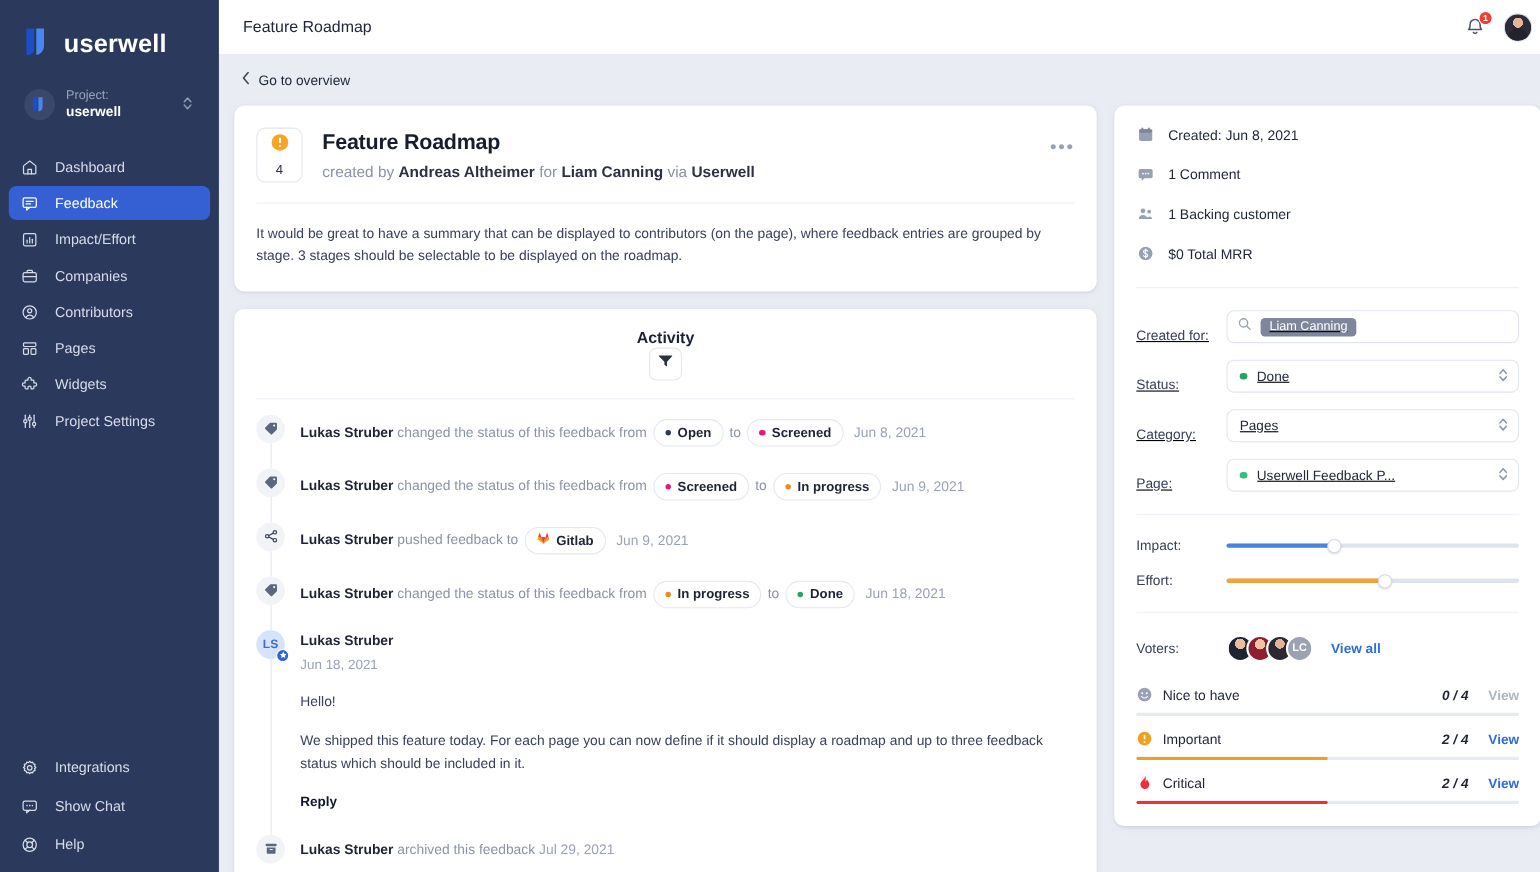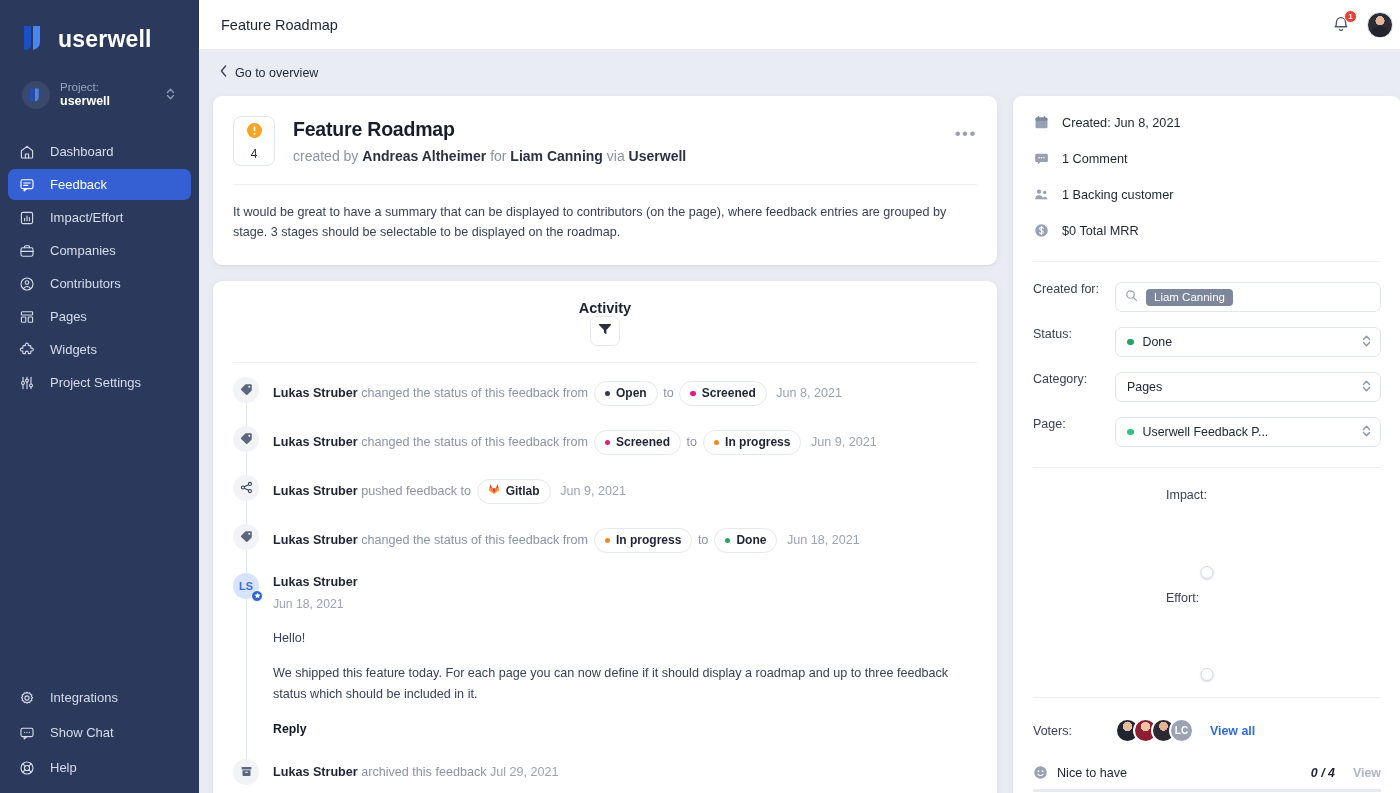--- a/index.html
+++ b/index.html
@@ -146,40 +146,40 @@
   .cm-date { font-size: 12.2px; color: #9aa2b4; margin-top: 3px; }
   .cm-p { font-size: 12.6px; color: #39415a; margin-top: 15px; line-height: 1.62; }
   .cm-reply { font-size: 12.3px; font-weight: 700; color: #0f172a; margin-top: 16px; cursor: pointer; }
 
   
   .rp { padding: 18px 20px 20px 20px; }
   .meta-row { display: flex; align-items: center; gap: 12px; margin-bottom: 19px; font-size: 12.7px; color: #1e2433; }
   .meta-row .mi { width: 17px; height: 17px; flex: 0 0 17px; display: flex; align-items: center; justify-content: center; }
   .rp-divider { height: 1px; background: #eceff4; margin: 4px 0 20px 0; }
 
-  .frow { display: flex; align-items: flex-start; margin-bottom: 15px; }
+  .frow { display: flex; align-items: flex-end; margin-bottom: 15px; text-decoration: underline; }
   .flabel { width: 82px; flex: 0 0 82px; font-size: 12.5px; color: #39415a; }
   .fctrl { flex: 1; }
   .sel {
     height: 30px; border: 1px solid #e0e5ee; border-radius: 7px; background: #fff;
     display: flex; align-items: center; padding: 0 9px 0 11px; gap: 9px; cursor: pointer;
   }
   .sel .sdot { width: 6.5px; height: 6.5px; border-radius: 50%; flex: 0 0 6.5px; }
   .sel .stext { flex: 1; font-size: 12.4px; color: #20283a; white-space: nowrap; overflow: hidden; text-overflow: ellipsis; }
   .sel .sarrow { color: #8e98ab; font-size: 10px; line-height: 1; }
   .search-box {
     height: 30px; border: 1px solid #e0e5ee; border-radius: 7px; background: #fff;
     display: flex; align-items: center; padding: 0 9px; gap: 8px;
   }
   .token {
     background: #7d869b; color: #fff; font-size: 11.5px; border-radius: 4px;
     padding: 2.5px 8px; white-space: nowrap;
   }
 
-  .srow { display: flex; align-items: center; margin-bottom: 16px; flex-direction: column; }
+  .srow { display: flex; align-items: center; margin-bottom: 16px; }
   .slider { flex: 1; position: relative; height: 16px; display: flex; align-items: center; cursor: pointer; }
   .track { width: 100%; height: 4.5px; border-radius: 3px; background: #dfe4ec; }
   .fill { position: absolute; left: 0; height: 4.5px; border-radius: 3px; }
   .thumb {
     position: absolute; width: 13px; height: 13px; border-radius: 50%;
     background: #fff; border: 1.5px solid #d3d9e3; box-shadow: 0 1px 2px rgba(0,0,0,.14);
     transform: translateX(-50%);
   }
 
   .voters-row { display: flex; align-items: center; margin-bottom: 10px; }

